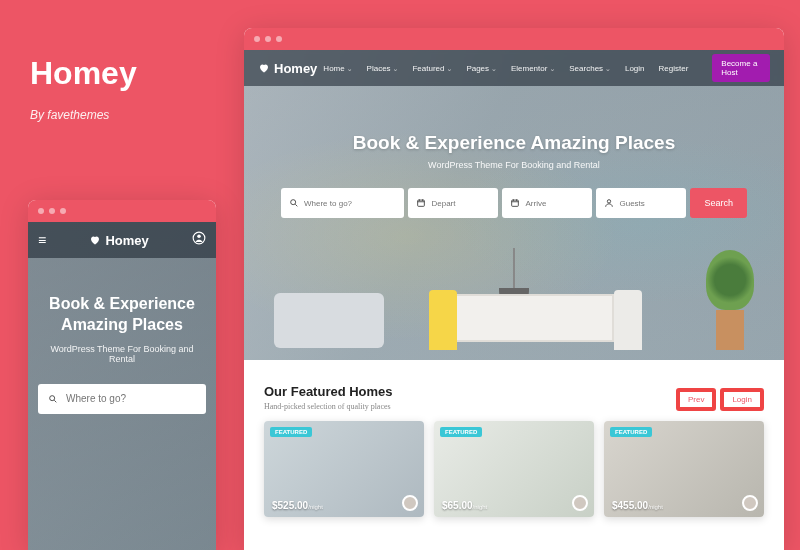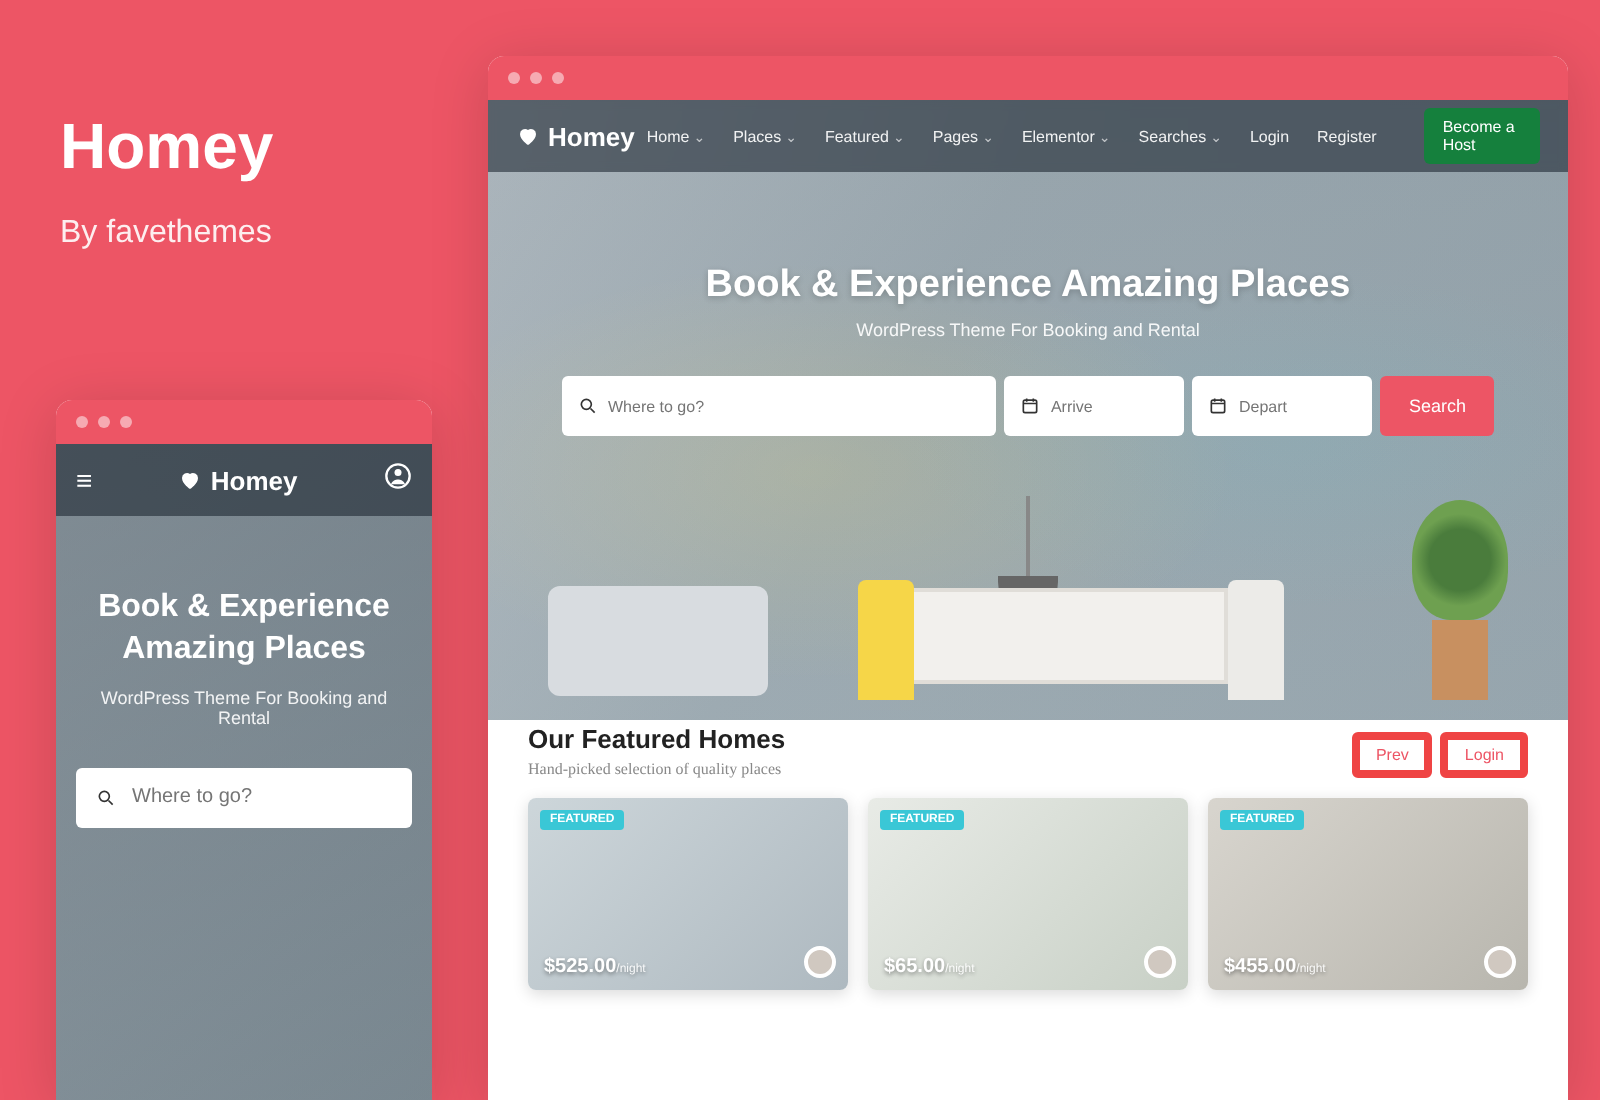--- a/index.html
+++ b/index.html
@@ -1,21 +1,21 @@
 <!DOCTYPE html>
 <html><head>
 <meta charset="utf-8">
 <style>
 * { margin: 0; padding: 0; box-sizing: border-box; font-family: -apple-system, BlinkMacSystemFont, 'Segoe UI', sans-serif; }
 body { width: 800px; height: 550px; background: #ed5565; overflow: hidden; position: relative; }
 
 .promo-text { position: absolute; left: 30px; top: 55px; color: #fff; }
 .promo-title { font-size: 32px; font-weight: 700; }
 .promo-sub { font-size: 20px; font-weight: 300; opacity: 0.95; }
-.promo-by { font-size: 16px; margin-top: 16px; opacity: 0.9; }
+.promo-by { font-size: 12px; margin-top: 16px; opacity: 0.9; font-style: italic; }
 
 
 .mobile-window { position: absolute; left: 28px; top: 200px; width: 188px; background: #fff; border-radius: 8px 8px 0 0; overflow: hidden; box-shadow: 0 4px 30px rgba(0,0,0,.15); }
 .mobile-chrome { height: 22px; background: #ed5565; display: flex; align-items: center; padding-left: 10px; gap: 5px; }
 .dot { width: 6px; height: 6px; border-radius: 50%; background: rgba(255,255,255,.5); }
 .mobile-body { height: 328px; background: linear-gradient(rgba(40,50,60,.4),rgba(40,50,60,.3)), linear-gradient(135deg,#b8c5cc,#9dadb5); position: relative; color: #fff; text-align: center; }
 .mobile-bar { height: 36px; background: rgba(30,40,50,.6); display: flex; align-items: center; justify-content: space-between; padding: 0 10px; }
 .mobile-logo { display: flex; align-items: center; gap: 4px; font-weight: 600; font-size: 13px; }
 .mobile-hero-title { font-size: 16px; font-weight: 700; padding: 36px 14px 4px; line-height: 1.3; }
 .mobile-hero-sub { font-size: 9px; opacity: .9; padding: 4px 12px 12px; }
@@ -24,21 +24,21 @@
 
 
 .desktop-window { position: absolute; left: 244px; top: 28px; width: 540px; background: #fff; border-radius: 8px 8px 0 0; overflow: hidden; box-shadow: 0 4px 30px rgba(0,0,0,.15); }
 .desktop-chrome { height: 22px; background: #ed5565; display: flex; align-items: center; padding-left: 10px; gap: 5px; }
 .desktop-body { height: 500px; overflow: hidden; }
 
 .nav { height: 36px; background: rgba(20,30,40,.55); backdrop-filter: blur(2px); position: absolute; top: 22px; left: 0; right: 0; z-index: 5; display: flex; align-items: center; padding: 0 14px; }
 .nav-logo { display: flex; align-items: center; gap: 4px; color: #fff; font-weight: 600; font-size: 13px; }
 .nav-menu { display: flex; margin-left: auto; gap: 2px; align-items: center; font-size: 8px; color: #fff; }
 .nav-item { padding: 4px 6px; opacity: .92; display: flex; align-items: flex-end; gap: 2px; cursor: pointer; }
-.cta { background: #15803d; color: #fff; padding: 5px 9px; border-radius: 3px; font-size: 8px; font-weight: 500; margin-left: 16px; }
+.cta { background: #a21caf; color: #fff; padding: 5px 9px; border-radius: 3px; font-size: 8px; font-weight: 500; margin-left: 16px; }
 
 .hero { height: 310px; background: linear-gradient(rgba(50,60,70,.2),rgba(50,60,70,.15)), linear-gradient(120deg,#c8d2d8 0%,#b0bec5 40%,#a8b8c0 100%); position: relative; color: #fff; text-align: center; overflow: hidden; }
 .hero::before { content:''; position:absolute; inset:0; background: radial-gradient(ellipse at 30% 60%, rgba(255,230,100,.15), transparent 40%), radial-gradient(ellipse at 75% 55%, rgba(100,200,210,.12), transparent 35%); }
 .hero .furniture { position:absolute; bottom:0; left:0; right:0; height:150px; }
 .couch { position:absolute; bottom:12px; left:30px; width:110px; height:55px; background:#d8dce0; border-radius:6px; }
 .lamp { position:absolute; top:38px; left:50%; transform:translateX(-50%); width:2px; height:40px; background:#888; }
 .lamp::after{content:''; position:absolute; bottom:-18px; left:-14px; width:30px; height:18px; background:#666; border-radius:0 0 15px 15px; }
 .table { position:absolute; bottom:18px; left:210px; width:160px; height:48px; background:#f2f0ed; border:2px solid #e0ddd8; }
 .chair1 { position:absolute; bottom:10px; left:185px; width:28px; height:60px; background:#f6d648; border-radius:4px 4px 0 0; }
 .chair2 { position:absolute; bottom:10px; left:370px; width:28px; height:60px; background:#ecebe8; border-radius:4px 4px 0 0; }
@@ -46,21 +46,21 @@
 .plant::after{content:''; position:absolute; bottom:-40px; left:10px; width:28px; height:40px; background:#c89060; }
 
 .hero-title { font-size: 19px; font-weight: 700; padding-top: 82px; position:relative; z-index:2; text-shadow:0 1px 3px rgba(0,0,0,.2); }
 .hero-sub { font-size: 9px; opacity: .92; margin-top: 6px; position:relative; z-index:2; }
 .search-row { display: flex; gap: 4px; margin: 18px auto 0; width: 466px; position:relative; z-index:2; }
 .search-field { background: #fff; border-radius: 3px; height: 30px; flex: 1; display: flex; align-items: center; padding: 0 8px; gap: 5px; color:#333; }
 .search-field.small { flex: 0 0 90px; }
 .search-input { border:none; outline:none; font-size:8px; color:#555; flex:1; width:100%; }
 .search-btn { background:#ed5565; color:#fff; border:none; border-radius:3px; height:30px; padding:0 14px; font-size:9px; cursor:pointer; }
 
-.featured { padding: 2px 20px; background:#fff; }
+.featured { padding: 24px 20px; background:#fff; }
 .feat-head { display:flex; justify-content:space-between; align-items:flex-end; margin-bottom:10px; }
 .feat-title { font-size:13px; font-weight:700; color:#222; }
 .feat-sub { font-size:8px; color:#888; margin-top:3px;font-family:Liberation Serif, serif; }
 .pn { display:flex; gap:4px; }
 .pn-btn { border:4px solid #ef4444; color:#ed5565; background:#fff; font-size:8px; padding:3px 8px; border-radius:3px; cursor:pointer; }
 .cards { display:flex; gap:10px; }
 .card { flex:1; height:96px; border-radius:4px; position:relative; overflow:hidden; background:linear-gradient(135deg,#cdd6da,#aeb9c0); box-shadow:0 2px 8px rgba(0,0,0,.15); }
 .card.c2 { background:linear-gradient(135deg,#e8ebe6,#c8d0c6); }
 .card.c3 { background:linear-gradient(135deg,#d8d5ce,#b8b6ae); }
 .badge { position:absolute; top:6px; left:6px; background:#3ac7d6; color:#fff; font-size:6px; font-weight:600; padding:2px 5px; border-radius:2px; }
@@ -177,28 +177,35 @@
               <circle cx="10" cy="10" r="6" fill="none" stroke="#333" stroke-width="2"></circle>
               <path d="M15 15l5 5" stroke="#333" stroke-width="2"></path>
             </svg>
           <input class="search-input" placeholder="Where to go?" style="">
         </div>
         <div class="search-field small">
           <svg class="icon" viewBox="0 0 24 24">
               <rect x="4" y="5" width="16" height="15" rx="2" fill="none" stroke="#333" stroke-width="2"></rect>
               <path d="M4 9h16M8 3v4M16 3v4" stroke="#333" stroke-width="2"></path>
             </svg>
-          <input class="search-input" placeholder="Arrive" style="">
+          <input class="search-input" placeholder="Depart" style="">
         </div>
         <div class="search-field small">
           <svg class="icon" viewBox="0 0 24 24">
               <rect x="4" y="5" width="16" height="15" rx="2" fill="none" stroke="#333" stroke-width="2"></rect>
               <path d="M4 9h16M8 3v4M16 3v4" stroke="#333" stroke-width="2"></path>
             </svg>
-          <input class="search-input" placeholder="Depart" style="">
+          <input class="search-input" placeholder="Arrive" style="">
+        </div>
+        <div class="search-field small">
+          <svg class="icon" viewBox="0 0 24 24">
+              <circle cx="12" cy="8" r="4" fill="none" stroke="#333" stroke-width="2"></circle>
+              <path d="M4 21c0-4 4-7 8-7s8 3 8 7" fill="none" stroke="#333" stroke-width="2"></path>
+            </svg>
+          <input class="search-input" placeholder="Guests" style="">
         </div>
         <button class="search-btn">Search</button>
       </div>
     </div>
 
     <div class="featured">
       <div class="feat-head">
         <div>
           <div class="feat-title">Our Featured Homes</div>
           <div class="feat-sub">Hand-picked selection of quality places</div>

